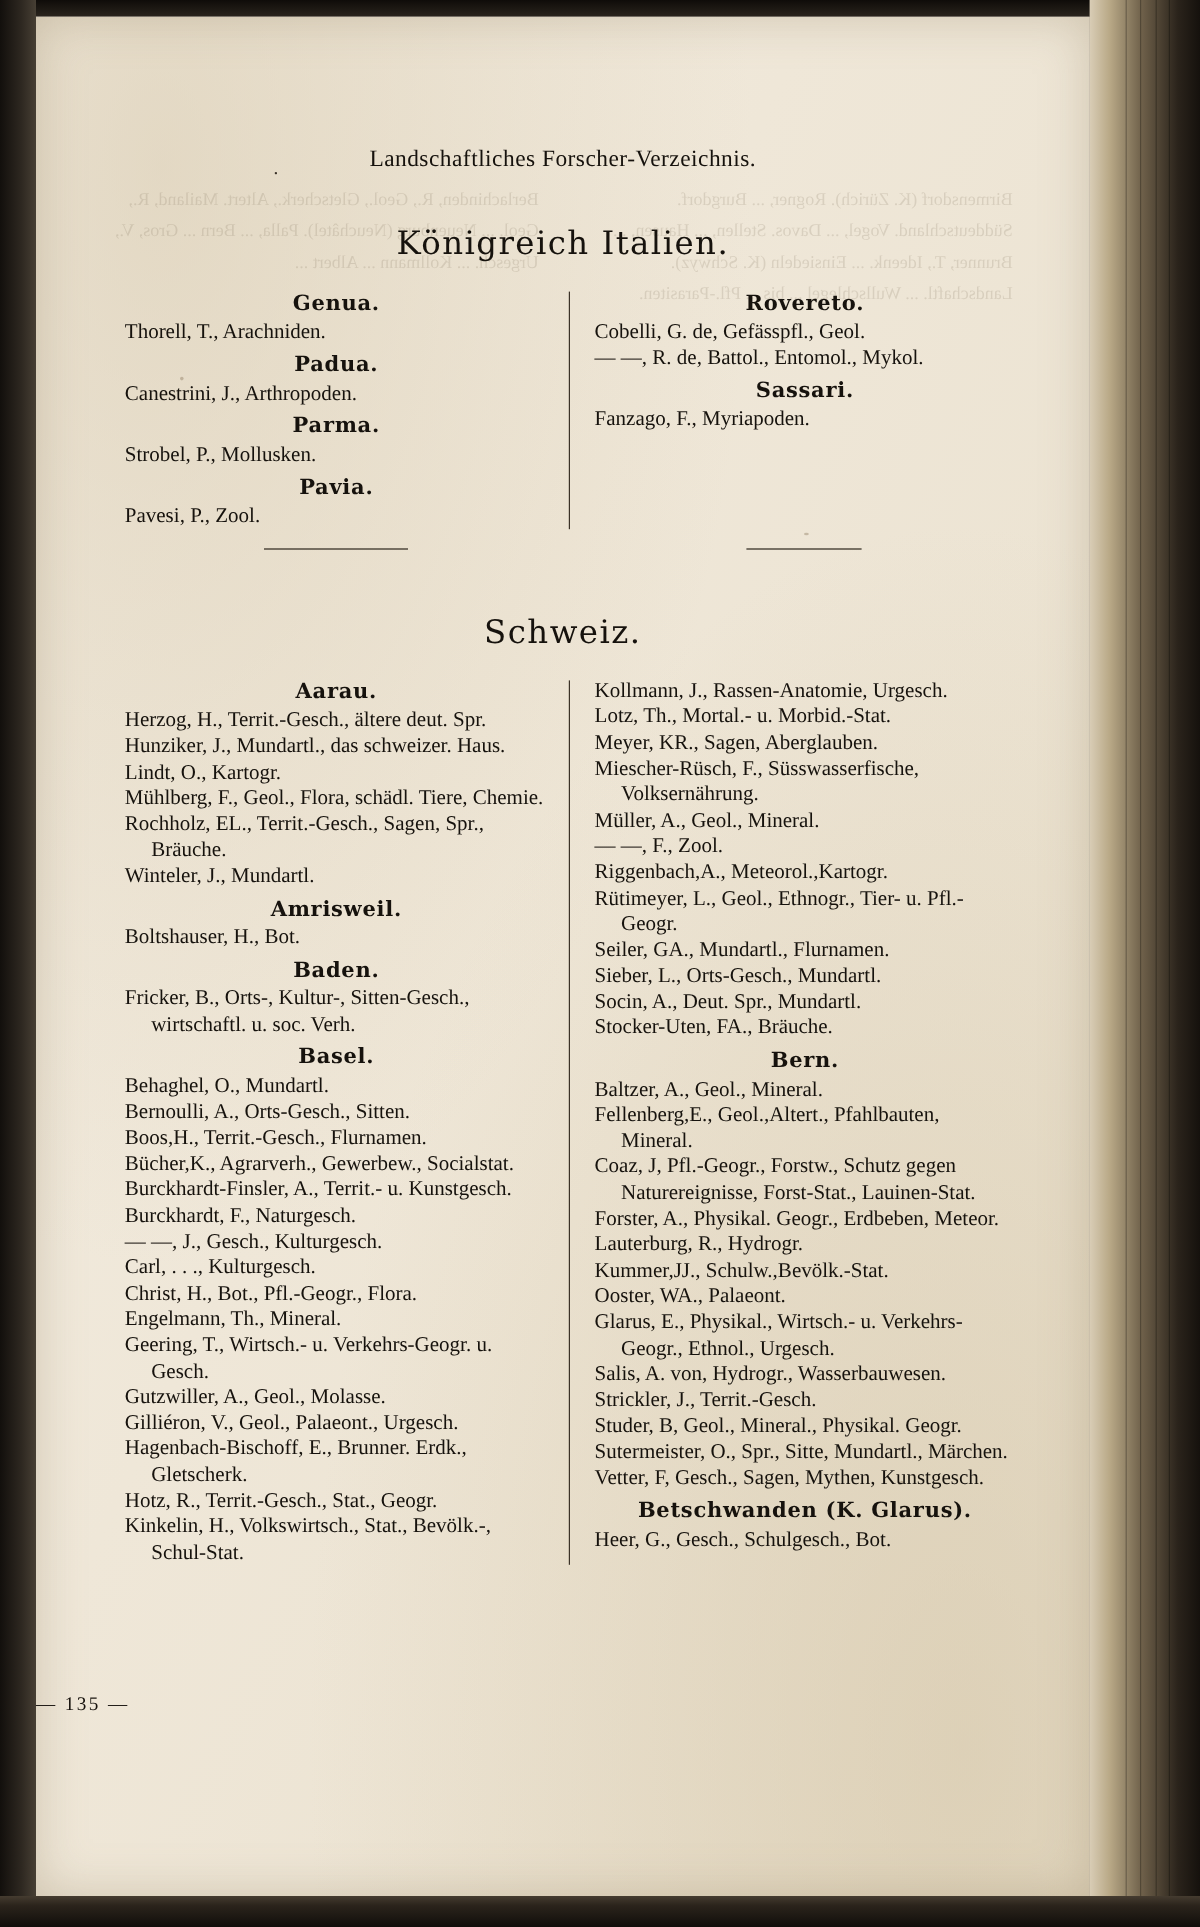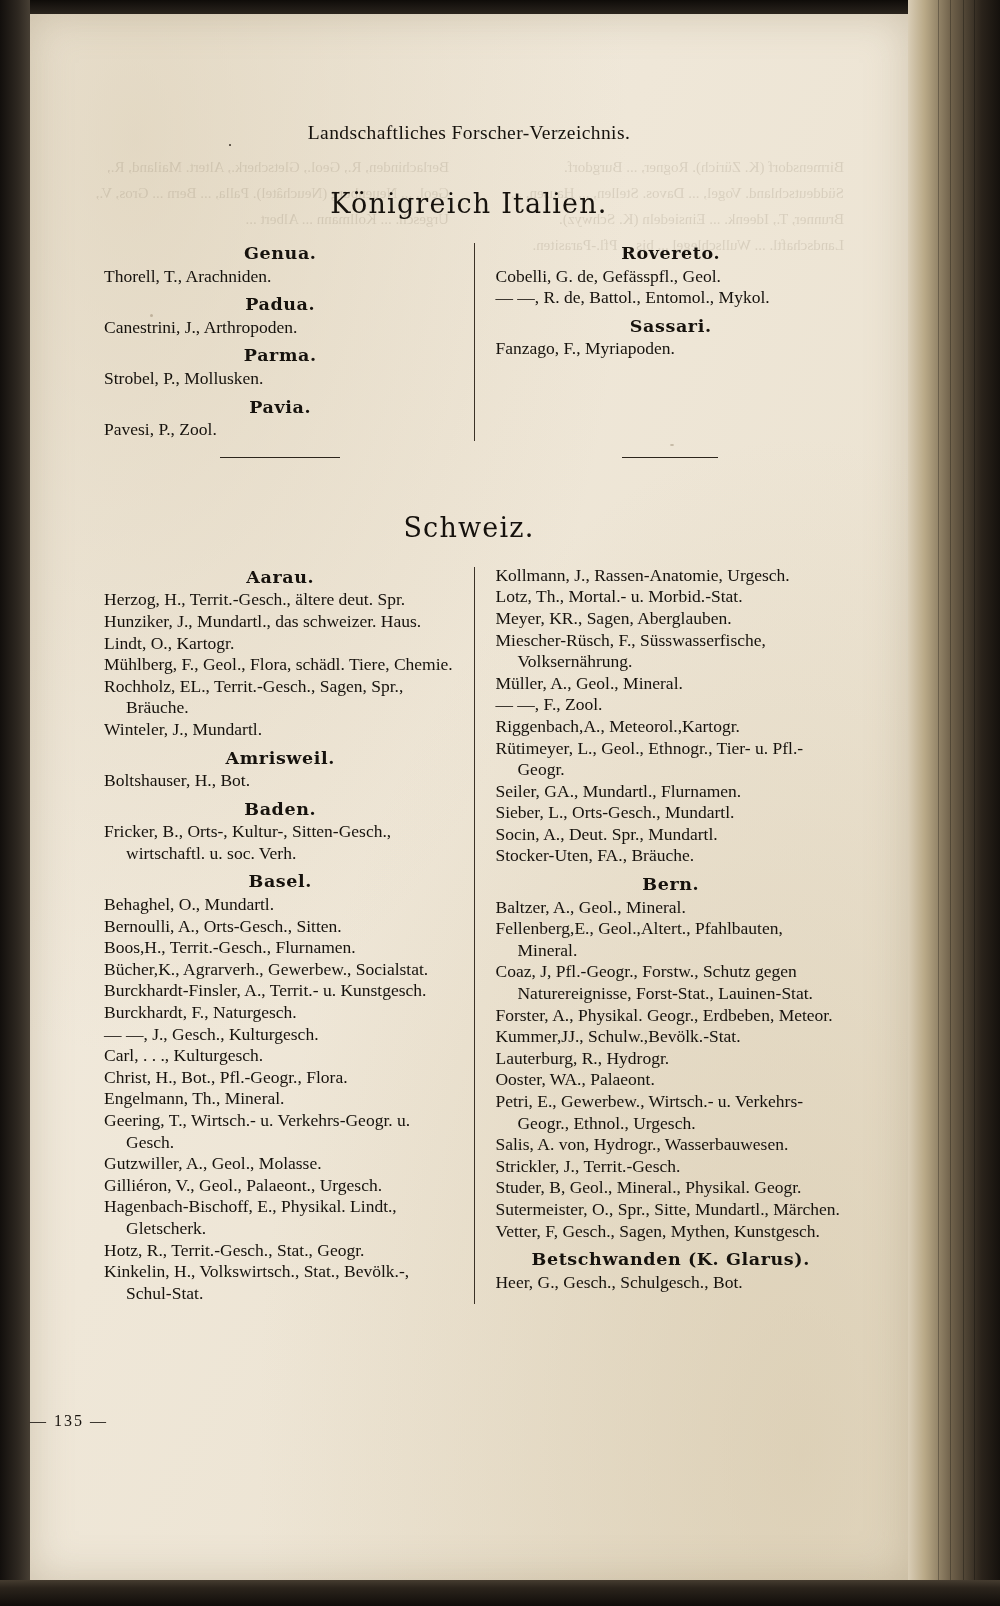--- a/index.html
+++ b/index.html
@@ -250,21 +250,21 @@
           <p class="entry">Bücher,K., Agrarverh., Gewerbew., Socialstat.</p>
           <p class="entry">Burckhardt-Finsler, A., Territ.- u. Kunstgesch.</p>
           <p class="entry">Burckhardt, F., Naturgesch.</p>
           <p class="entry">— —, J., Gesch., Kulturgesch.</p>
           <p class="entry">Carl, . . ., Kulturgesch.</p>
           <p class="entry">Christ, H., Bot., Pfl.-Geogr., Flora.</p>
           <p class="entry">Engelmann, Th., Mineral.</p>
           <p class="entry">Geering, T., Wirtsch.- u. Verkehrs-Geogr. u. Gesch.</p>
           <p class="entry">Gutzwiller, A., Geol., Molasse.</p>
           <p class="entry">Gilliéron, V., Geol., Palaeont., Urgesch.</p>
-          <p class="entry">Hagenbach-Bischoff, E., Physikal. Lindt., Gletscherk.</p>
+          <p class="entry">Hagenbach-Bischoff, E., Brunner. Erdk., Gletscherk.</p>
           <p class="entry">Hotz, R., Territ.-Gesch., Stat., Geogr.</p>
           <p class="entry">Kinkelin, H., Volkswirtsch., Stat., Bevölk.-, Schul-Stat.</p>
         </div>
 
         <div class="divider"></div>
 
         <div class="col right">
           <p class="entry">Kollmann, J., Rassen-Anatomie, Urgesch.</p>
           <p class="entry">Lotz, Th., Mortal.- u. Morbid.-Stat.</p>
           <p class="entry">Meyer, KR., Sagen, Aberglauben.</p>
@@ -275,24 +275,24 @@
           <p class="entry">Rütimeyer, L., Geol., Ethnogr., Tier- u. Pfl.-Geogr.</p>
           <p class="entry">Seiler, GA., Mundartl., Flurnamen.</p>
           <p class="entry">Sieber, L., Orts-Gesch., Mundartl.</p>
           <p class="entry">Socin, A., Deut. Spr., Mundartl.</p>
           <p class="entry">Stocker-Uten, FA., Bräuche.</p>
           <div class="city">Bern.</div>
           <p class="entry">Baltzer, A., Geol., Mineral.</p>
           <p class="entry">Fellenberg,E., Geol.,Altert., Pfahlbauten, Mineral.</p>
           <p class="entry">Coaz, J, Pfl.-Geogr., Forstw., Schutz gegen Naturereignisse, Forst-Stat., Lauinen-Stat.</p>
           <p class="entry">Forster, A., Physikal. Geogr., Erdbeben, Meteor.</p>
+          <p class="entry">Lauterburg, R., Hydrogr.</p>
           <p class="entry">Kummer,JJ., Schulw.,Bevölk.-Stat.</p>
-          <p class="entry">Lauterburg, R., Hydrogr.</p>
           <p class="entry">Ooster, WA., Palaeont.</p>
-          <p class="entry">Petri, E., Gewerbew., Wirtsch.- u. Verkehrs-Geogr., Ethnol., Urgesch.</p>
+          <p class="entry">Glarus, E., Physikal., Wirtsch.- u. Verkehrs-Geogr., Ethnol., Urgesch.</p>
           <p class="entry">Salis, A. von, Hydrogr., Wasserbauwesen.</p>
           <p class="entry">Strickler, J., Territ.-Gesch.</p>
           <p class="entry">Studer, B, Geol., Mineral., Physikal. Geogr.</p>
           <p class="entry">Sutermeister, O., Spr., Sitte, Mundartl., Märchen.</p>
           <p class="entry">Vetter, F, Gesch., Sagen, Mythen, Kunstgesch.</p>
           <div class="city">Betschwanden (K. Glarus).</div>
           <p class="entry">Heer, G., Gesch., Schulgesch., Bot.</p>
         </div>
       </div>
 

